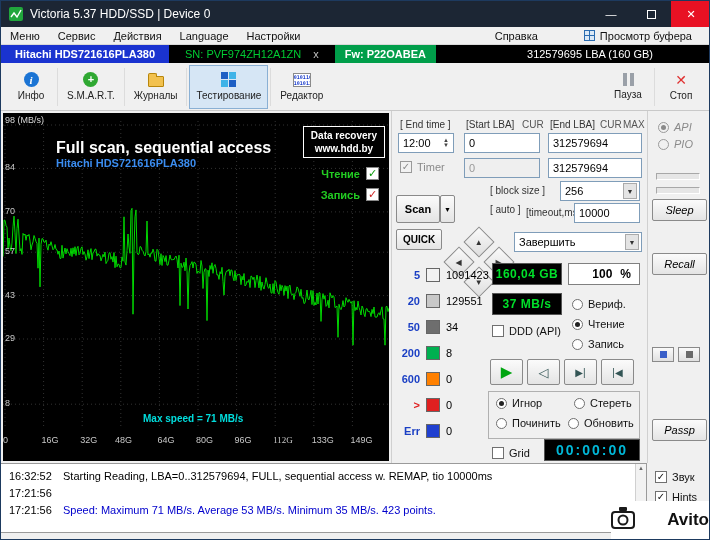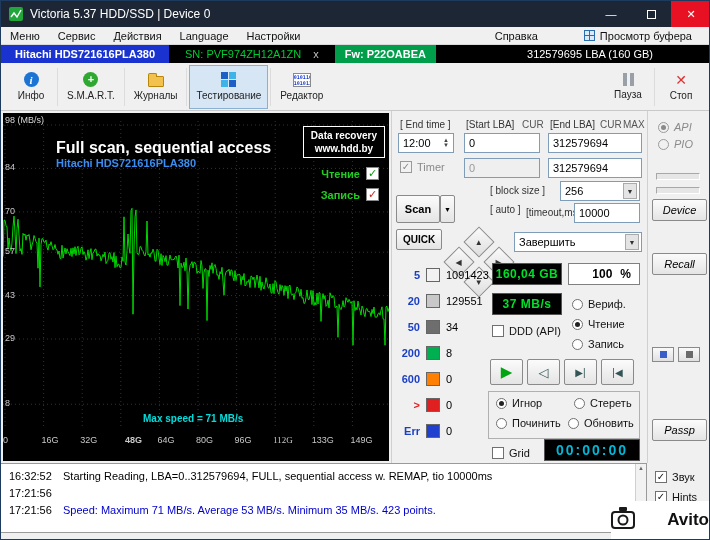--- a/index.html
+++ b/index.html
@@ -232,21 +232,21 @@
           <line x1="310.8" y1="8" x2="310.8" y2="316" stroke="#323232" stroke-dasharray="1,3"></line>
           <line x1="349.4" y1="8" x2="349.4" y2="316" stroke="#323232" stroke-dasharray="1,3"></line>
           <polyline points="0,143.5 1,107.1 2,107.3 3,112.4 4,114.2 5,136.3 6,125.0 7,133.7 8,137.8 9,130.1 10,113.8 11,103.1 12,119.9 13,140.6 14,115.6 15,106.2 16,122.0 17,138.0 18,135.6 19,141.4 20,120.4 21,122.2 22,121.0 23,127.3 24,122.0 25,123.1 26,121.4 27,128.1 28,136.8 29,132.0 30,128.9 31,122.5 32,125.3 33,128.5 34,130.3 35,155.2 36,125.1 37,173.9 38,131.3 39,125.5 40,126.0 41,129.2 42,129.2 43,127.1 44,134.1 45,137.2 46,131.1 47,132.5 48,128.7 49,132.8 50,136.8 51,135.5 52,131.5 53,136.3 54,136.9 55,141.3 56,138.0 57,145.5 58,145.3 59,132.3 60,145.1 61,139.9 62,135.0 63,140.9 64,135.7 65,138.6 66,140.6 67,142.6 68,135.3 69,143.6 70,134.8 71,141.1 72,133.7 73,142.5 74,135.4 75,133.3 76,141.8 77,140.4 78,135.2 79,133.8 80,141.6 81,138.6 82,141.0 83,147.2 84,143.8 85,136.8 86,145.6 87,139.8 88,135.6 89,146.7 90,139.7 91,138.9 92,136.2 93,136.2 94,143.1 95,140.6 96,142.1 97,142.3 98,147.9 99,144.8 100,141.3 101,143.9 102,139.0 103,150.6 104,148.7 105,147.2 106,140.2 107,139.6 108,146.3 109,143.6 110,149.1 111,139.5 112,154.7 113,143.2 114,153.8 115,151.1 116,151.4 117,154.8 118,154.6 119,143.9 120,148.2 121,103.8 122,149.0 123,152.1 124,137.7 125,121.0 126,134.1 127,140.3 128,97.6 129,95.3 130,201.2 131,136.6 132,103.9 133,96.9 134,139.6 135,141.6 136,141.0 137,133.5 138,134.0 139,137.3 140,138.3 141,141.4 142,143.0 143,138.6 144,108.0 145,142.0 146,140.8 147,144.2 148,139.8 149,140.3 150,136.1 151,139.5 152,148.0 153,148.2 154,136.3 155,137.3 156,144.7 157,151.7 158,140.7 159,152.5 160,142.5 161,144.6 162,148.6 163,142.6 164,152.1 165,152.2 166,147.4 167,142.0 168,146.1 169,147.2 170,146.2 171,146.7 172,144.5 173,143.0 174,146.5 175,155.0 176,142.2 177,192.6 178,150.2 179,154.4 180,153.8 181,149.2 182,157.8 183,145.0 184,157.4 185,196.0 186,160.0 187,152.4 188,151.0 189,148.6 190,155.0 191,149.0 192,149.6 193,151.7 194,160.4 195,158.0 196,159.2 197,160.3 198,147.5 199,153.1 200,175.5 201,159.3 202,155.7 203,156.1 204,207.6 205,157.2 206,163.5 207,152.5 208,156.4 209,149.8 210,160.3 211,153.1 212,151.5 213,155.4 214,162.0 215,161.8 216,166.4 217,158.7 218,160.9 219,154.3 220,168.4 221,182.1 222,163.1 223,159.1 224,157.6 225,158.1 226,156.2 227,162.7 228,156.9 229,157.4 230,164.2 231,167.8 232,157.6 233,167.5 234,161.5 235,162.3 236,161.1 237,161.8 238,171.7 239,163.3 240,167.0 241,160.5 242,173.0 243,171.8 244,168.3 245,169.4 246,166.5 247,174.6 248,162.9 249,163.8 250,166.6 251,164.2 252,174.6 253,167.6 254,162.1 255,167.7 256,174.9 257,163.3 258,177.4 259,169.0 260,173.7 261,176.1 262,171.6 263,164.7 264,169.4 265,174.5 266,175.3 267,171.0 268,179.8 269,180.2 270,170.6 271,180.7 272,167.5 273,168.9 274,175.7 275,179.5 276,181.3 277,171.6 278,177.8 279,172.4 280,174.5 281,182.3 282,172.6 283,178.1 284,173.2 285,185.6 286,173.0 287,172.1 288,180.3 289,181.9 290,180.7 291,186.6 292,180.4 293,179.2 294,173.9 295,175.3 296,179.0 297,183.3 298,176.3 299,185.4 300,184.5 301,190.6 302,189.8 303,184.6 304,177.0 305,186.1 306,186.8 307,182.8 308,177.3 309,191.6 310,177.6 311,192.4 312,189.3 313,192.0 314,180.1 315,191.0 316,179.6 317,179.9 318,208.4 319,186.7 320,180.6 321,186.2 322,182.5 323,193.4 324,192.1 325,187.2 326,194.9 327,179.8 328,183.1 329,185.0 330,182.5 331,183.9 332,194.6 333,193.9 334,193.0 335,224.3 336,191.3 337,195.2 338,196.6 339,193.5 340,187.6 341,194.0 342,192.5 343,184.7 344,187.3 345,189.3 346,186.3 347,188.4 348,190.2 349,188.5 350,232.2 351,187.7 352,197.6 353,194.3 354,196.9 355,188.1 356,194.4 357,197.4 358,202.0 359,193.0 360,195.1 361,201.0 362,203.7 363,196.2 364,195.5 365,198.7 366,198.0 367,199.6 368,203.6 369,196.4 370,200.6 371,194.0 372,203.9 373,204.2 374,204.0 375,200.9 376,199.7 377,202.2 378,197.4 379,193.8 380,205.8 381,206.0 382,232.2 383,193.7 384,193.3 385,198.6 386,195.2 " fill="none" stroke="#00d800" stroke-width="1"></polyline>
         </svg>
       <span class="g-ytop">98 (MB/s)</span>
       <span id="y-ticks"><span class="ytick" style="top: 49.4286px;">84</span><span class="ytick" style="top: 92.8571px;">70</span><span class="ytick" style="top: 133.184px;">57</span><span class="ytick" style="top: 176.612px;">43</span><span class="ytick" style="top: 220.041px;">29</span><span class="ytick" style="top: 285.184px;">8</span></span>
       <div class="xticks" id="x-ticks">
           <span class="xtick" style="left: 0px;">0</span>
           <span class="xtick" style="left: 38.6px;">16G</span>
           <span class="xtick" style="left: 77.2px;">32G</span>
-          <span class="xtick" style="left: 122px; font-weight: bold;">48G</span>
+          <span class="xtick" style="left: 112px;">48G</span>
           <span class="xtick" style="left: 154.4px;">64G</span>
           <span class="xtick" style="left: 193px;">80G</span>
           <span class="xtick" style="left: 231.6px;">96G</span>
           <span class="xtick" style="left: 270.2px; font-family: Liberation Serif, serif;">112G</span>
           <span class="xtick" style="left: 308.8px;">133G</span>
           <span class="xtick" style="left: 347.4px;">149G</span>
         </div>
       <span class="g-title">Full scan, sequential access</span>
       <span class="g-subtitle">Hitachi HDS721616PLA380</span>
       <div class="g-badge">
@@ -447,21 +447,21 @@
         <span class="radio gray sel"></span>
         <span>API</span>
       </div>
       <div class="opt disabled" style="left:10px;top:27px;">
         <span class="radio gray"></span>
         <span>PIO</span>
       </div>
       <div class="mini-bar" style="left:8px;top:62px;"></div>
       <div class="mini-bar" style="left:8px;top:76px;"></div>
       <div class="btn" style="left:4px;top:88px;width:55px;height:22px;">
-        <span>Device</span>
+        <span>Sleep</span>
       </div>
       <div class="btn" style="left:4px;top:142px;width:55px;height:22px;">
         <span>Recall</span>
       </div>
       <div class="tiny-btn" style="left:4px;top:236px;">
           <span class="tiny-glyph"></span>
         </div>
       <div class="tiny-btn" style="left:30px;top:236px;">
           <span class="tiny-glyph dark"></span>
         </div>

